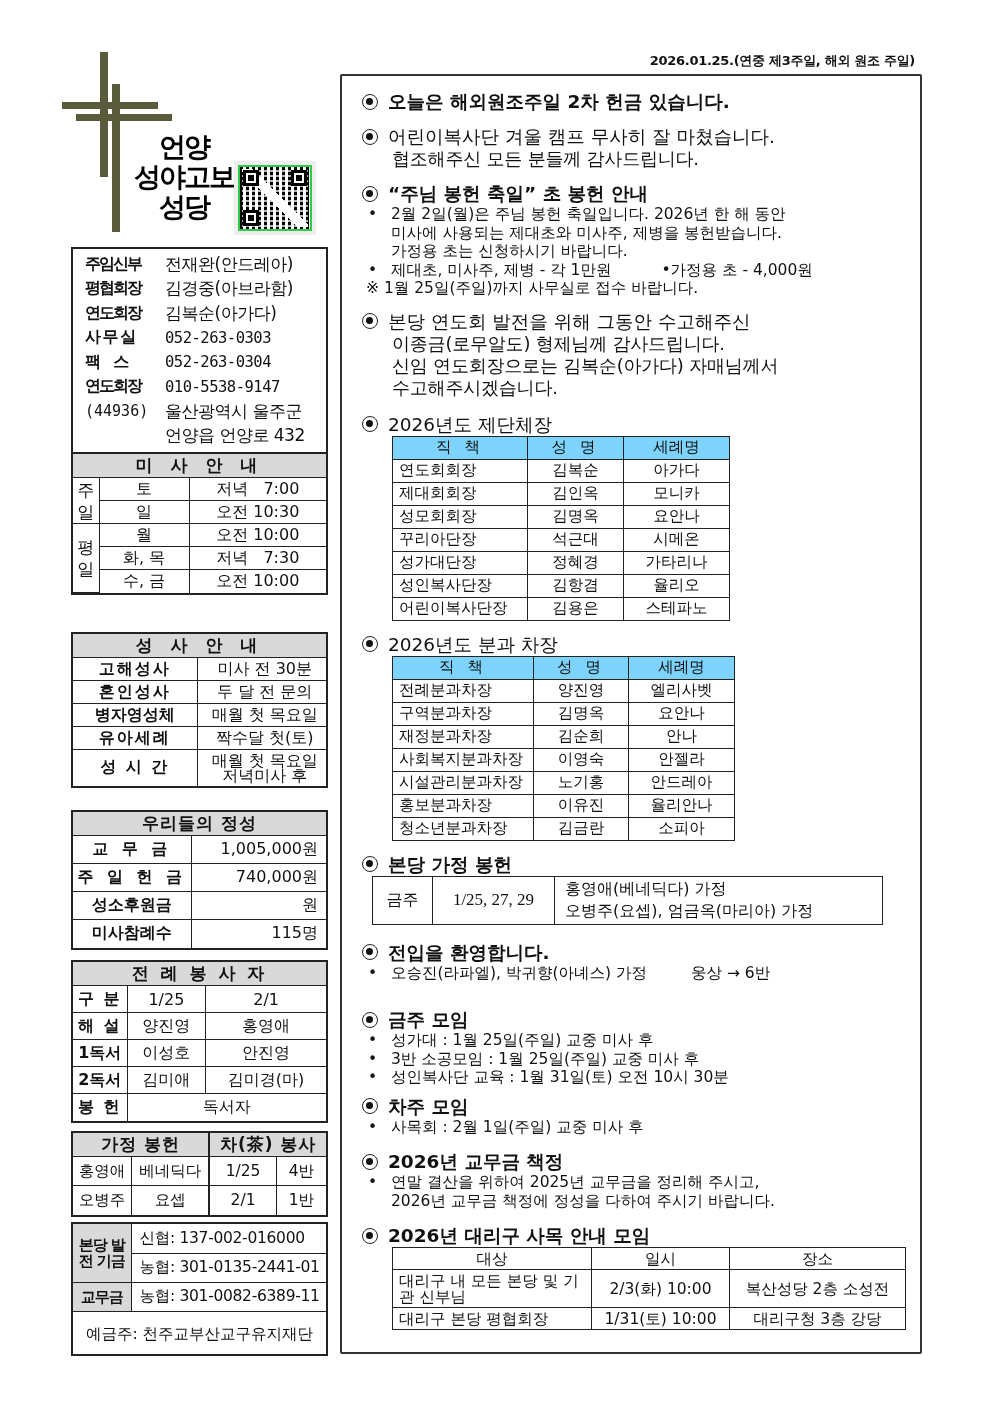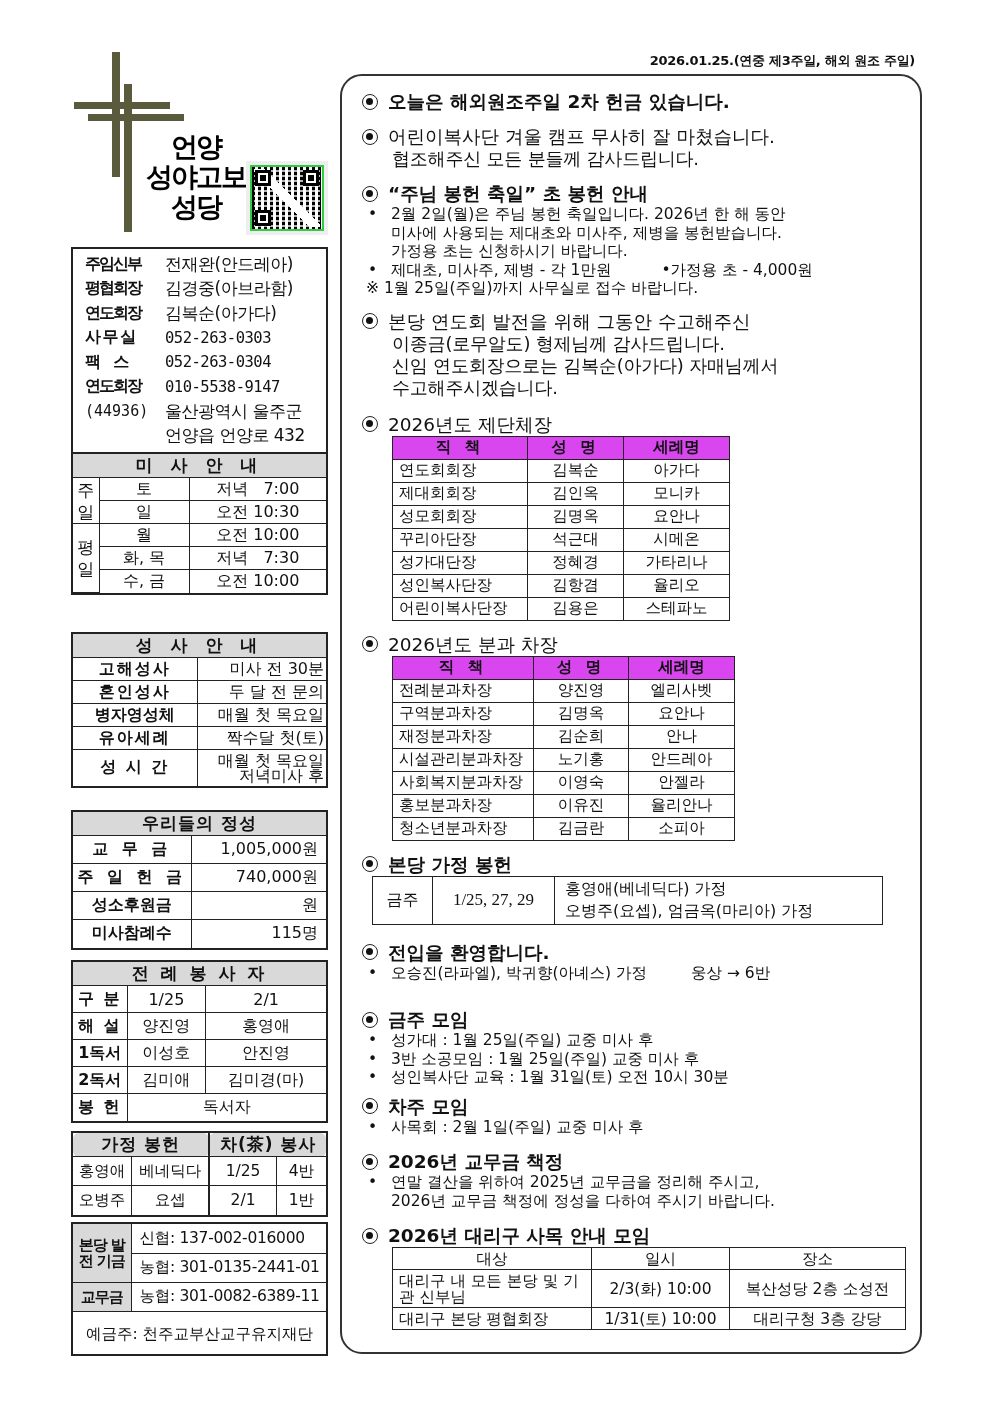--- a/index.html
+++ b/index.html
@@ -1,19 +1,19 @@
 <!DOCTYPE html>
 <html><head>
 <meta charset="utf-8">
 <style>
   * { box-sizing: border-box; margin: 0; padding: 0; }
   body { width: 992px; height: 1403px; background: #fff; position: relative; font-family: "DejaVu Sans", sans-serif; color: #111; overflow: hidden; }
 
   
-  .logo { position: absolute; left: 74px; top: 52px; width: 260px; height: 190px; }
+  .logo { position: absolute; left: 62px; top: 52px; width: 260px; height: 190px; }
   .cross-v1 { position: absolute; left: 38px; top: 0; width: 8px; height: 125px; background: #5a5a3c; }
   .cross-h1 { position: absolute; left: 0; top: 50px; width: 96px; height: 7px; background: #5a5a3c; }
   .cross-v2 { position: absolute; left: 50px; top: 32px; width: 8px; height: 148px; background: #5a5a3c; }
   .cross-h2 { position: absolute; left: 14px; top: 62px; width: 96px; height: 7px; background: #5a5a3c; }
   .logo-name { position: absolute; left: 72px; top: 80px; font-family: "DejaVu Sans", sans-serif; font-weight: bold; font-size: 27px; line-height: 30px; text-align: center; letter-spacing: -2px; color: #000; }
   .logo-name .l2 { display: block; }
   .qr { position: absolute; left: 172px; top: 109px; width: 82px; height: 74px; background: #eee; padding: 4px; }
   .qr-inner { width: 100%; height: 100%; border: 2px solid #2ecc40; background:
       repeating-linear-gradient(90deg, #000 0 3px, #fff 3px 6px),
       #fff; position: relative; }
@@ -39,55 +39,55 @@
   .box .tbl { border: none; }
   .box .tbl tr:first-child th, .box .tbl tr:first-child td { border-top: none; }
   .box .tbl tr td:first-child, .box .tbl tr th:first-child { border-left: none; }
   .box .tbl tr td:last-child, .box .tbl tr th:last-child { border-right: none; }
   .box .tbl tr:last-child td { border-bottom: none; }
 
   .mass { top: 452px; }
   .mass td { height: 23px; }
   .sacr { top: 632px; }
   .sacr td.k { font-weight: bold; letter-spacing: 2px; width: 124px; font-size: 16px; }
-  .sacr td.v { text-align: right; padding-left: 8px; }
+  .sacr td.v { text-align: center; padding-left: 8px; }
   .offering { top: 810px; }
   .offering td { height: 28px; }
   .offering td.k { font-weight: bold; letter-spacing: 4px; width: 118px; }
   .offering td.v { text-align: right; padding-right: 8px; }
   .liturgy { top: 960px; }
   .liturgy td { height: 27px; }
   .liturgy td.k { font-weight: bold; width: 54px; letter-spacing: 2px; }
   .family { top: 1131px; }
   .family td { height: 29px; font-size: 15.5px; }
-  .family th.hd { letter-spacing: 1px; border-radius: 6px; }
+  .family th.hd { letter-spacing: 1px; }
   .fund { top: 1222px; height: 134px; }
   .fund td { height: 29px; font-size: 15.5px; }
   .fund td.k { background: #d9d9d9; font-weight: bold; width: 58px; line-height: 16px; font-size: 15px; letter-spacing: -1px; }
   .fund td.v { text-align: left; padding-left: 8px; font-family: "DejaVu Sans", sans-serif; letter-spacing: -0.3px; }
   .fund td.owner { height: 46px; text-align: center; }
 
   
   .date { position: absolute; right: 77px; top: 52px; font-size: 13px; font-weight: bold; letter-spacing: -0.3px; }
-  .panel { position: absolute; left: 340px; top: 74px; width: 582px; height: 1280px; border: 2px solid #333; border-radius: 22px; padding: 14px 0 0 20px; }
+  .panel { position: absolute; left: 340px; top: 74px; width: 582px; height: 1280px; border: 2px solid #333; border-radius: 2px; padding: 14px 0 0 20px; }
   .sec { margin-bottom: 8px; }
   .sec-title { font-size: 18.5px; display: flex; align-items: center; line-height: 23px; }
   .sec-title.b { font-weight: bold; }
   .bullet-icon { display: inline-block; width: 16px; height: 16px; border: 1.5px solid #222; border-radius: 50%; position: relative; margin-right: 10px; flex: none; }
   .bullet-icon::after { content: ""; position: absolute; left: 3px; top: 3px; width: 7px; height: 7px; border-radius: 50%; background: #111; }
   .sub { font-size: 16.5px; line-height: 19.5px; padding-left: 30px; letter-spacing: -0.2px; }
   .sub.lg { font-size: 18px; line-height: 22px; padding-left: 30px; }
   .item { font-size: 15.5px; line-height: 18.5px; position: relative; padding-left: 29px; }
   .item .dot { position: absolute; left: 6px; top: 0; }
   .item .cont { display: block; }
   .note { font-size: 15.5px; line-height: 18.5px; padding-left: 4px; }
 
   .rtbl { margin-left: 30px; font-size: 15.5px; }
   .rtbl td, .rtbl th { border: 1px solid #222; height: 23px; padding: 0 6px; font-weight: normal; }
-  .rtbl th { background: #d946ef; font-weight: bold; letter-spacing: 4px; }
+  .rtbl th { background: #7dd3fc; font-weight: normal; letter-spacing: 4px; }
   .rtbl td.c { text-align: center; }
   .fam-tbl { margin-left: 10px; font-size: 16px; }
   .fam-tbl td { border: 1px solid #222; padding: 0 10px; height: 48px; }
   .fam-tbl td.c { text-align: center; }
   .fam-tbl td.mono { font-family: "Liberation Serif", serif; font-size: 17px; }
   .meet-tbl { margin-left: 30px; font-size: 15.5px; }
   .meet-tbl td { border: 1px solid #222; height: 22px; padding: 0 6px; line-height: 16px; }
   .meet-tbl td.c { text-align: center; }
 </style>
 </head>
@@ -430,28 +430,28 @@
             <td>구역분과차장</td>
             <td class="c">김명옥</td>
             <td class="c">요안나</td>
           </tr>
       <tr>
             <td>재정분과차장</td>
             <td class="c">김순희</td>
             <td class="c">안나</td>
           </tr>
       <tr>
+            <td>사회복지분과차장</td>
+            <td class="c">이영숙</td>
+            <td class="c">안젤라</td>
+          </tr>
+      <tr>
             <td>시설관리분과차장</td>
             <td class="c">노기홍</td>
             <td class="c">안드레아</td>
-          </tr>
-      <tr>
-            <td>사회복지분과차장</td>
-            <td class="c">이영숙</td>
-            <td class="c">안젤라</td>
           </tr>
       <tr>
             <td>홍보분과차장</td>
             <td class="c">이유진</td>
             <td class="c">율리안나</td>
           </tr>
       <tr>
             <td>청소년분과차장</td>
             <td class="c">김금란</td>
             <td class="c">소피아</td>

